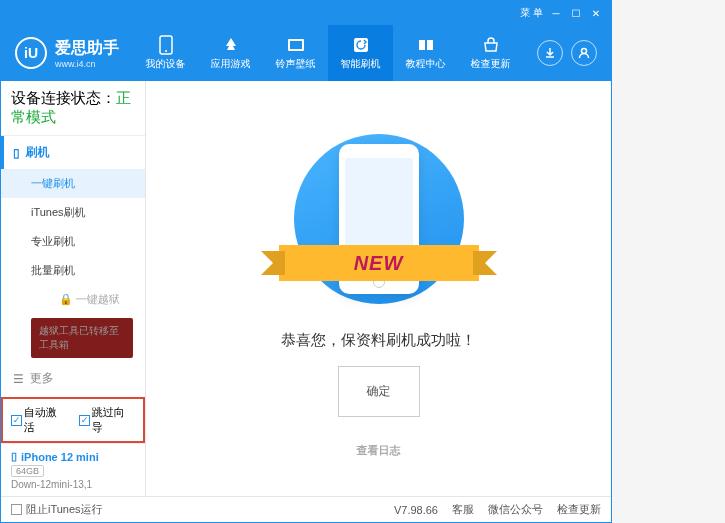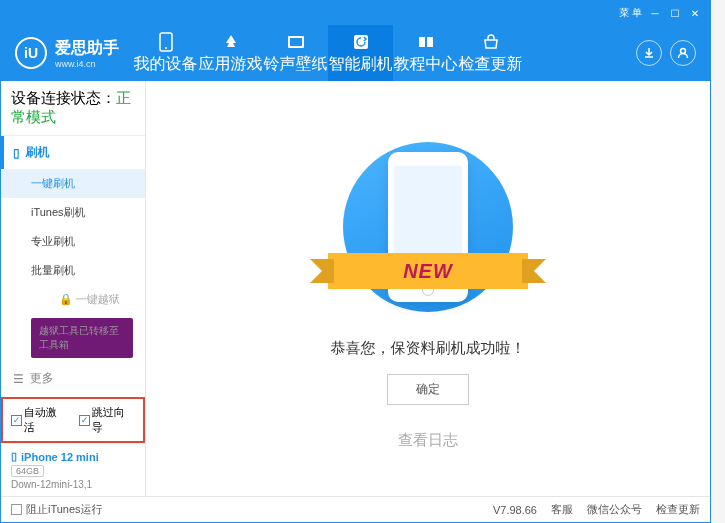--- a/index.html
+++ b/index.html
@@ -1,64 +1,64 @@
 <!DOCTYPE html>
 <html><head>
 <meta charset="utf-8">
 <style>
 * { margin: 0; padding: 0; box-sizing: border-box; }
 body { font-family: "Microsoft YaHei", Arial, sans-serif; font-size: 12px; background: #f5f5f5; }
-.app { width: 711px; height: 523px; border: 1px solid #1e8feb; background: #fff; display: flex; flex-direction: column; }
+.app { width: 612px; height: 523px; border: 1px solid #1e8feb; background: #fff; display: flex; flex-direction: column; }
 .titlebar { background: #1e8feb; color: #fff; display: flex; align-items: center; padding: 0 8px 0 12px; height: 24px; font-size: 10px; }
 .titlebar-right { margin-left: auto; display: flex; gap: 6px; align-items: center; }
 .titlebar-btn { width: 14px; height: 14px; display: flex; align-items: center; justify-content: center; cursor: pointer; }
 .header { background: #1e8feb; color: #fff; display: flex; align-items: center; height: 56px; }
 .brand { display: flex; align-items: center; padding: 0 14px; gap: 8px; }
 .brand-logo { width: 32px; height: 32px; border: 2px solid #fff; border-radius: 50%; display: flex; align-items: center; justify-content: center; font-size: 14px; font-weight: bold; }
 .brand-text { display: flex; flex-direction: column; }
 .brand-name { font-size: 16px; font-weight: bold; }
 .brand-url { font-size: 9px; opacity: 0.85; }
 .nav { display: flex; height: 100%; }
-.nav-item { width: 65px; display: flex; flex-direction: column; align-items: center; justify-content: center; gap: 2px; cursor: pointer; font-size: 16px; }
+.nav-item { width: 65px; display: flex; flex-direction: column; align-items: center; justify-content: center; gap: 2px; cursor: pointer; font-size: 10px; }
 .nav-item.active { background: #0a7de0; }
 .nav-icon { width: 20px; height: 20px; display: flex; align-items: center; justify-content: center; }
 .header-right { margin-left: auto; display: flex; align-items: center; gap: 8px; padding-right: 14px; }
 .circ-btn { width: 26px; height: 26px; border: 1.5px solid rgba(255,255,255,0.7); border-radius: 50%; display: flex; align-items: center; justify-content: center; cursor: pointer; }
 .body { flex: 1; display: flex; overflow: hidden; }
 .sidebar { width: 145px; border-right: 1px solid #e5e5e5; display: flex; flex-direction: column; background: #fff; }
 .status-row { padding: 8px 10px; font-size: 15px; border-bottom: 1px solid #eee; }
 .status-value { color: #1aa838; }
 .side-tree { flex: 1; overflow-y: auto; }
 .side-item { padding: 8px 12px; font-size: 12px; display: flex; align-items: center; gap: 6px; cursor: pointer; }
 .side-item.top { color: #1e8feb; font-weight: bold; border-left: 3px solid #1e8feb; padding-left: 9px; }
 .side-sub { padding: 7px 12px 7px 30px; font-size: 11px; cursor: pointer; color: #444; }
 .side-sub.active { background: #e6f2fd; color: #1e8feb; }
 .side-sub.locked { color: #aaa; margin-left: 28px; }
-.side-note { background: #701a75; color: #999; font-size: 10px; padding: 6px 8px; margin: 4px 12px 4px 30px; border-radius: 2px; line-height: 1.4; }
+.side-note { background: #7f1d1d; color: #999; font-size: 10px; padding: 6px 8px; margin: 4px 12px 4px 30px; border-radius: 2px; line-height: 1.4; }
 .side-group { padding: 8px 12px; font-size: 12px; color: #888; display: flex; align-items: center; gap: 6px; }
 .check-row { border: 2px solid #d94a3a; padding: 6px 8px; display: flex; gap: 12px; font-size: 11px; }
 .check-item { display: flex; align-items: center; gap: 2px; cursor: pointer; }
 .chk { width: 11px; height: 11px; border: 1px solid #1e8feb; display: inline-flex; align-items: center; justify-content: center; color: #1e8feb; font-size: 9px; }
 .device-row { padding: 6px 10px; font-size: 11px; border-top: 1px solid #eee; }
 .device-name { color: #1e8feb; font-weight: bold; display: flex; align-items: center; gap: 4px; }
 .device-cap { display: inline-block; border: 1px solid #ccc; border-radius: 2px; padding: 0 4px; font-size: 9px; color: #888; margin-top: 2px; }
 .device-sub { color: #888; font-size: 10px; margin-top: 2px; }
 .main { flex: 1; display: flex; flex-direction: column; align-items: center; justify-content: center; position: relative; }
 .illustration { width: 180px; height: 200px; position: relative; display: flex; align-items: center; justify-content: center; }
 .circle-bg { width: 170px; height: 170px; border-radius: 50%; background: linear-gradient(160deg,#4ab5ff,#1e8feb); position: absolute; }
 .phone { width: 80px; height: 150px; background: #fff; border-radius: 10px; position: relative; z-index: 2; box-shadow: 0 4px 12px rgba(0,0,0,0.1); }
 .phone::before { content: ""; position: absolute; top: 14px; left: 6px; right: 6px; bottom: 18px; background: #eaf5ff; border-radius: 2px; }
 .phone::after { content: ""; position: absolute; bottom: 6px; left: 50%; transform: translateX(-50%); width: 10px; height: 10px; border: 1px solid #ccc; border-radius: 50%; }
 .ribbon { position: absolute; bottom: 38px; left: -10px; right: -10px; height: 36px; background: #ffb92e; z-index: 3; display: flex; align-items: center; justify-content: center; color: #be185d; font-weight: bold; font-size: 20px; letter-spacing: 1px; font-style: italic; }
 .ribbon::before, .ribbon::after { content: ""; position: absolute; top: 6px; width: 0; height: 0; border: 12px solid #e0a020; }
 .ribbon::before { left: -18px; border-left-color: transparent; }
 .ribbon::after { right: -18px; border-right-color: transparent; }
 .msg { font-size: 15px; color: #333; margin-top: 12px; }
-.ok-btn { margin-top: 16px; padding: 6px 28px; border: 1px solid #ccc; background: #fff; cursor: pointer; font-size: 12px; color: #555; }
-.log-link { margin-top: 26px; font-size: 15px; color: #aaa; cursor: pointer; }
+.ok-btn { margin-top: 16px; padding: 16px 28px; border: 1px solid #ccc; background: #fff; cursor: pointer; font-size: 12px; color: #555; }
+.log-link { margin-top: 26px; font-size: 11px; color: #aaa; cursor: pointer; font-weight: bold; }
 .footer { height: 26px; border-top: 1px solid #e5e5e5; display: flex; align-items: center; padding: 0 10px; font-size: 11px; color: #555; }
 .footer-chk { display: flex; align-items: center; gap: 4px; cursor: pointer; }
 .footer-box { width: 11px; height: 11px; border: 1px solid #999; }
 .footer-right { margin-left: auto; display: flex; align-items: center; gap: 14px; }
 .footer-link { cursor: pointer; }
 </style>
 </head>
 <body>
 
 <div class="app">

